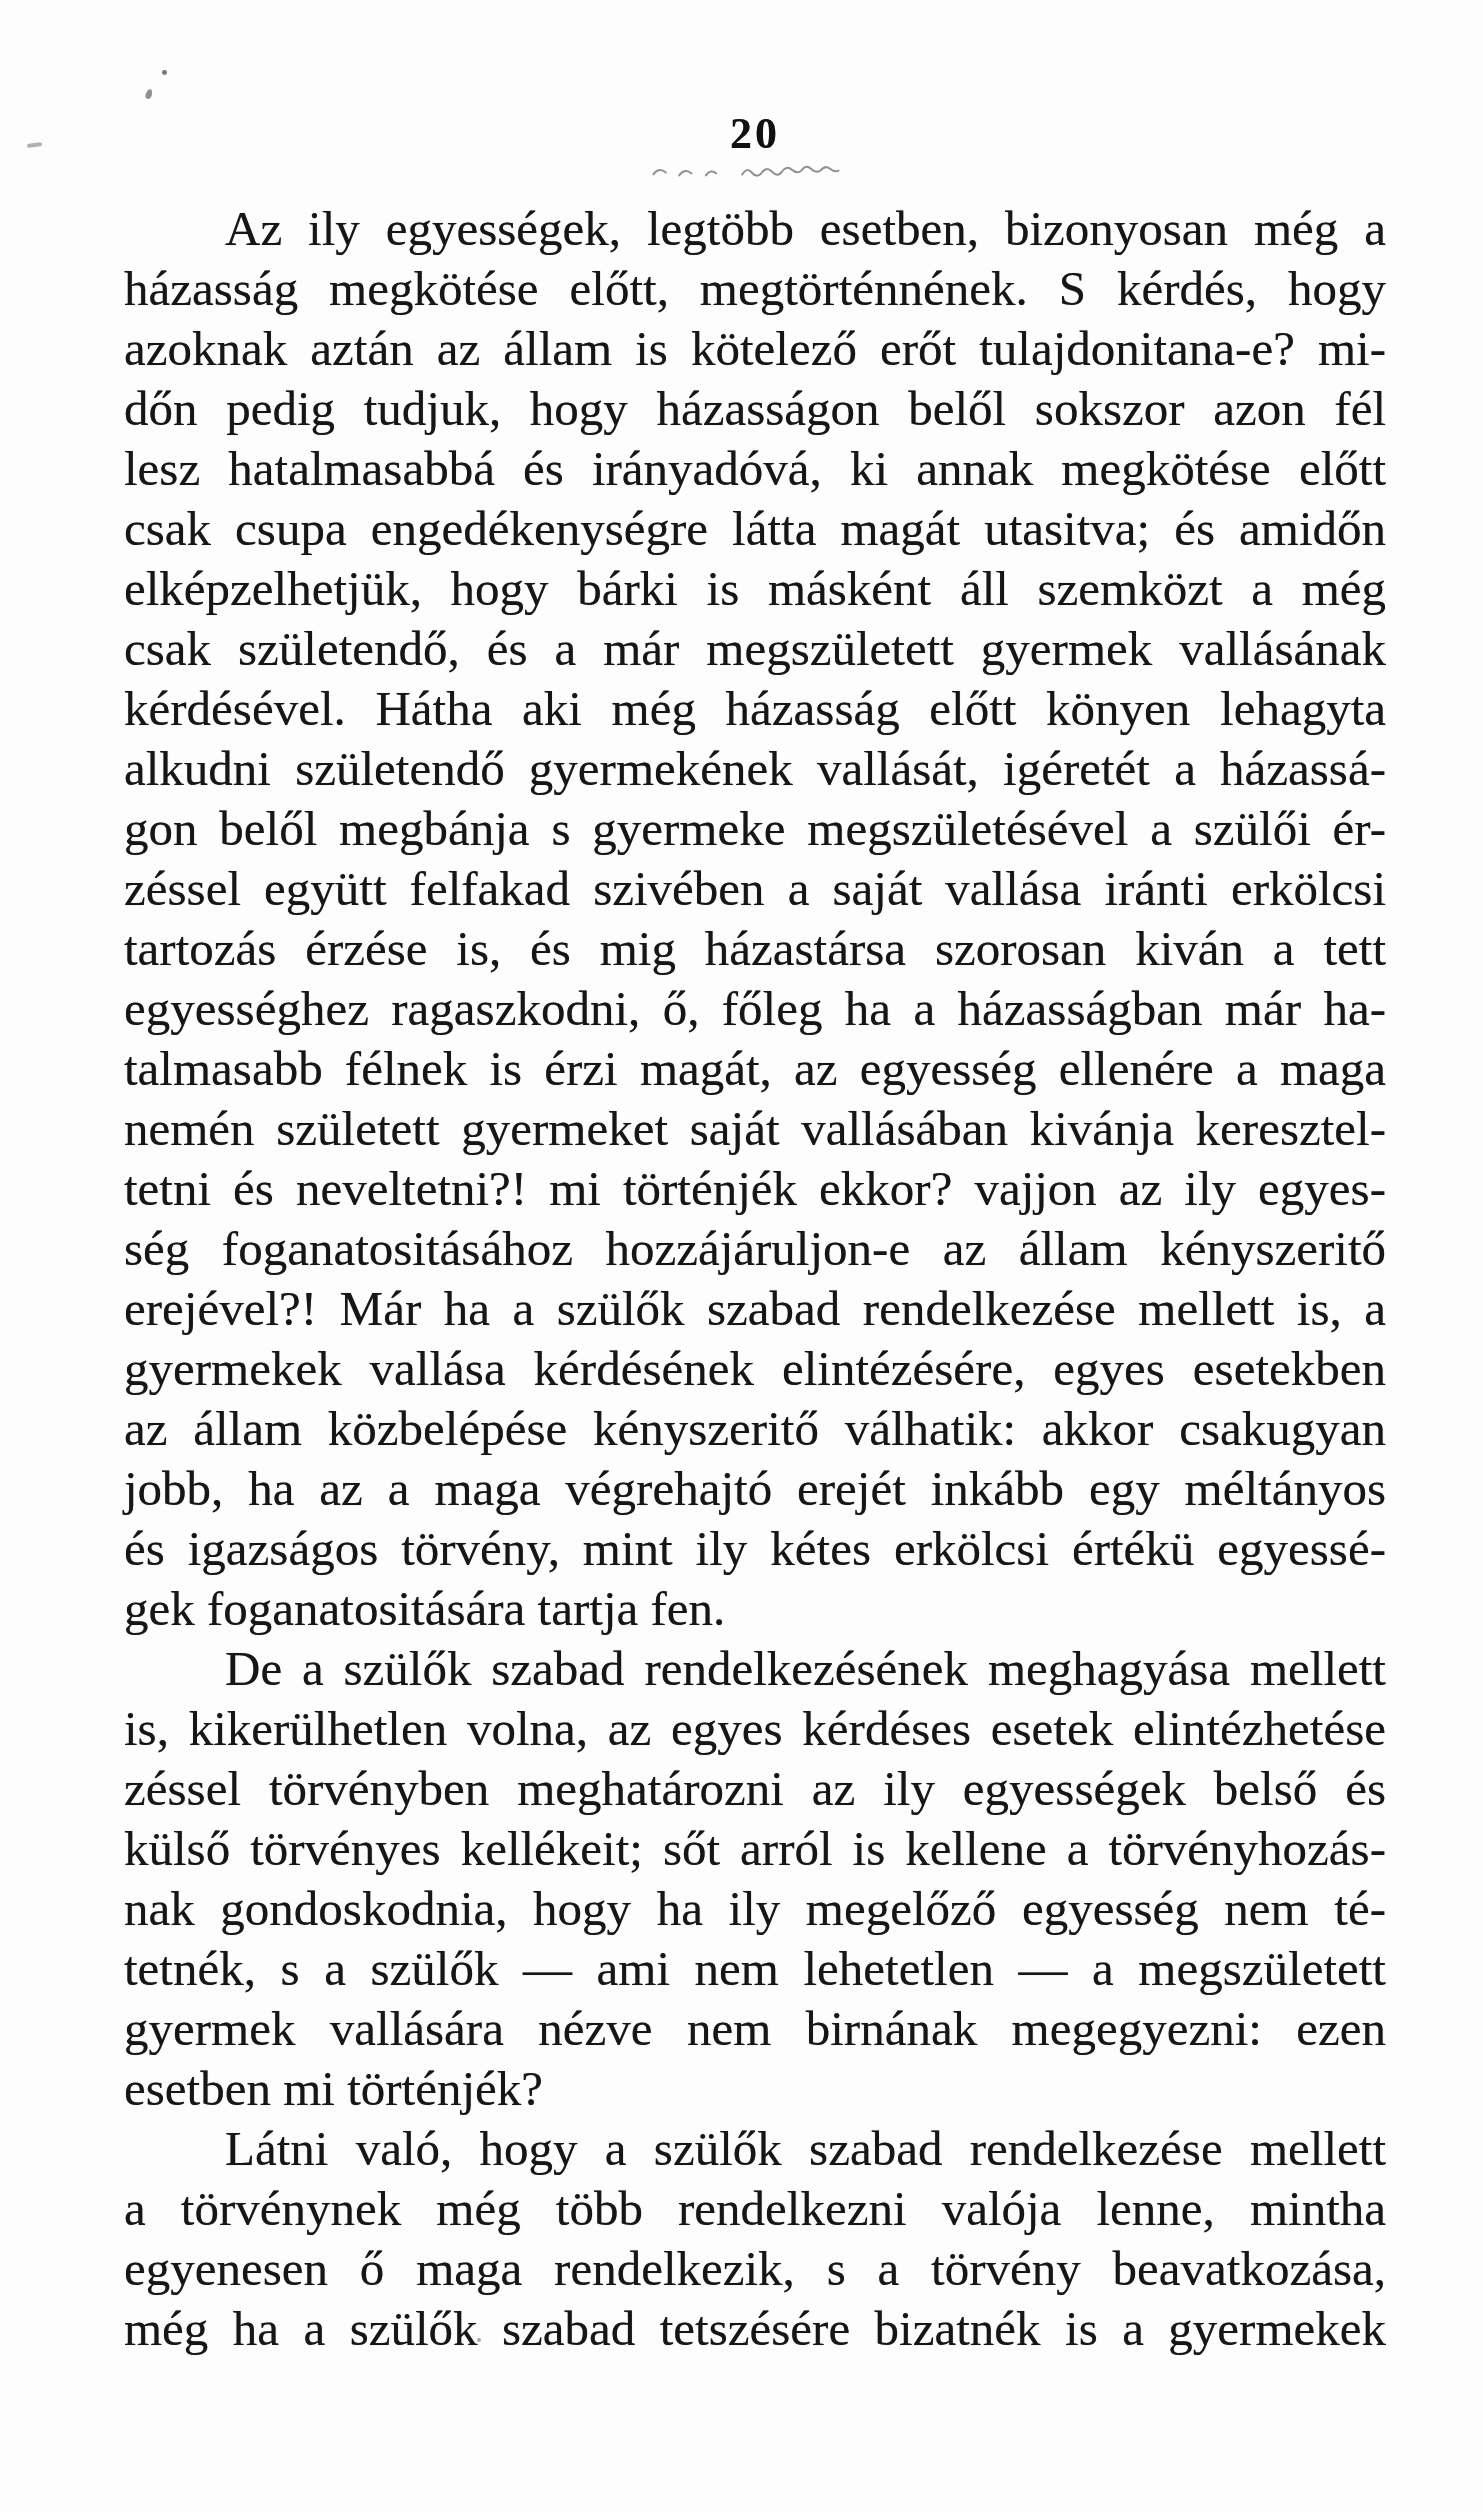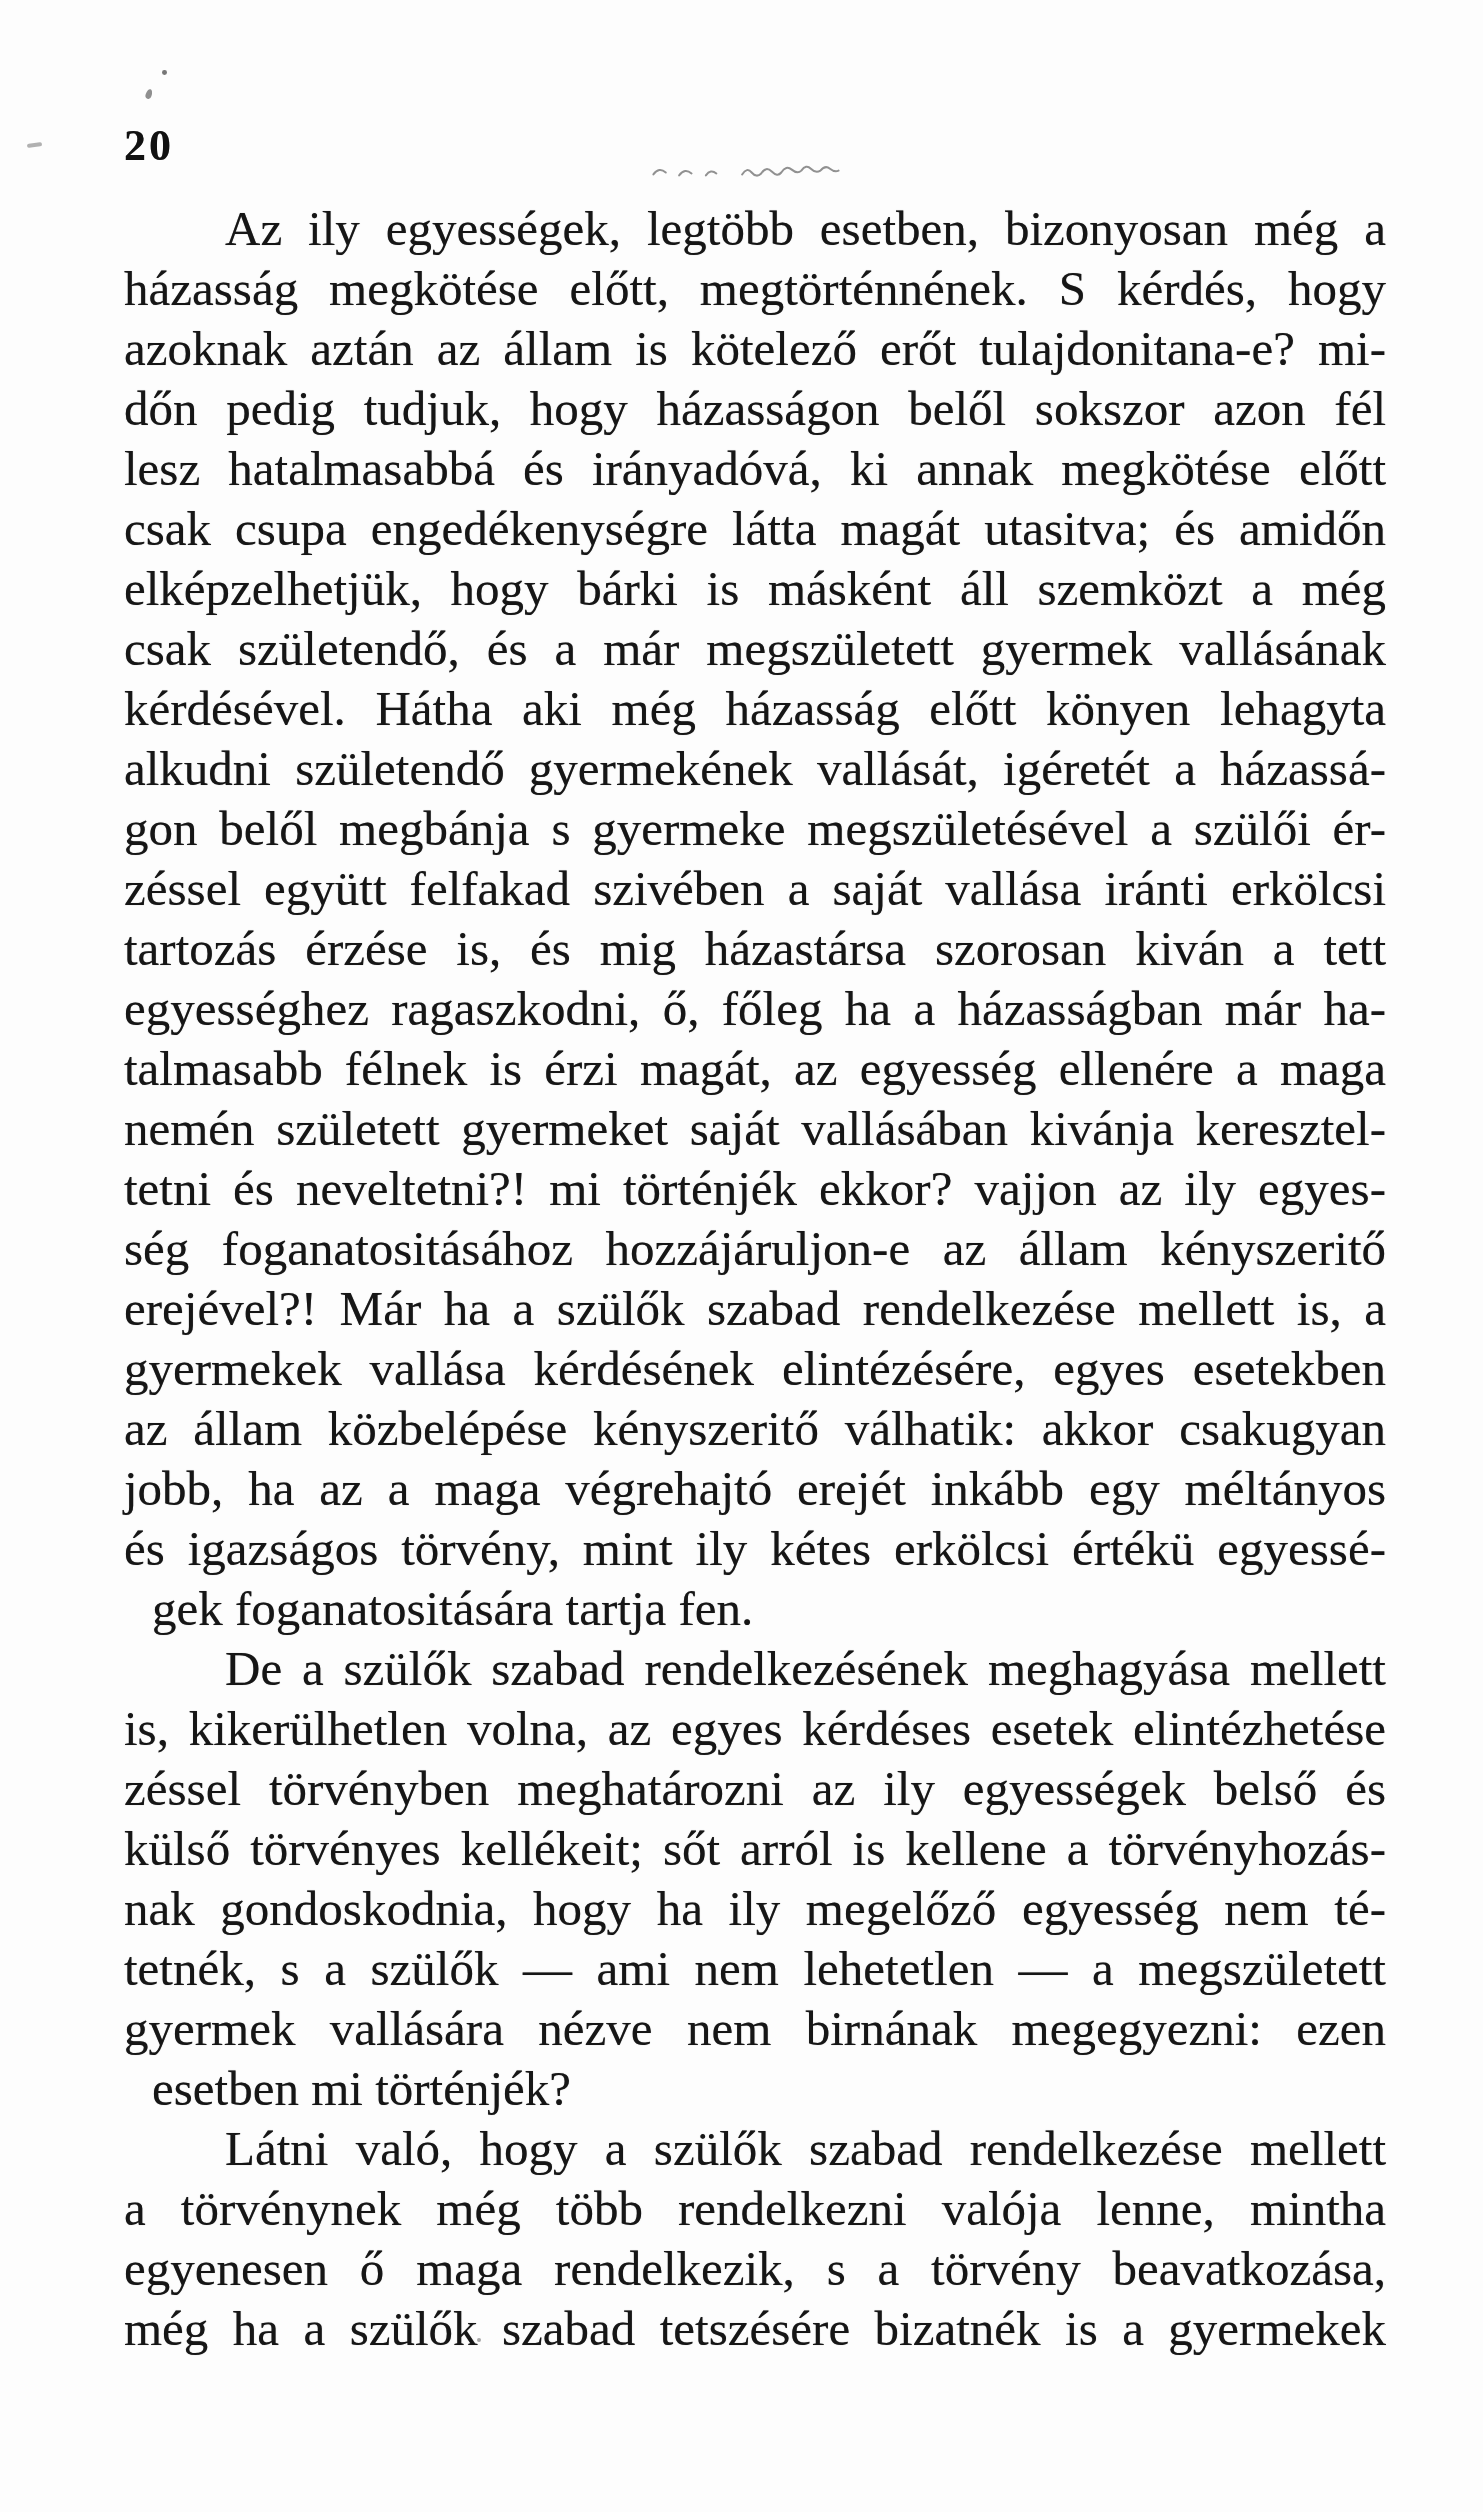--- a/index.html
+++ b/index.html
@@ -13,23 +13,24 @@
   .page {
     position: relative;
     width: 1483px;
     height: 2512px;
     background: #fdfdfd;
     font-family: "Liberation Serif", serif;
     color: #161616;
   }
   .page-number {
     position: absolute;
-    top: 120px;
+    top: 108px;
     left: 124px;
     width: 1262px;
+    text-align: center;
     font-size: 44px;
     font-weight: bold;
     letter-spacing: 2.9px;
     color: #111;
     text-shadow: 0 0 0.6px rgba(0,0,0,0.5);
   }
   .smudge {
     position: absolute;
     top: 162px;
     left: 649px;
@@ -49,21 +50,20 @@
   .line {
     text-align: justify;
     text-align-last: justify;
     height: 60px;
     white-space: nowrap;
   }
   .line.p-start { text-indent: 101px; }
   .line.p-end {
     text-align: left;
     text-align-last: left;
-    margin-left: 28px;
   }
   .speck {
     position: absolute;
     background: #555;
     border-radius: 50%;
   }
   .speck.dash {
     width: 14.5px; height: 3.9px;
     border-radius: 1.9px;
     opacity: 0.45;

